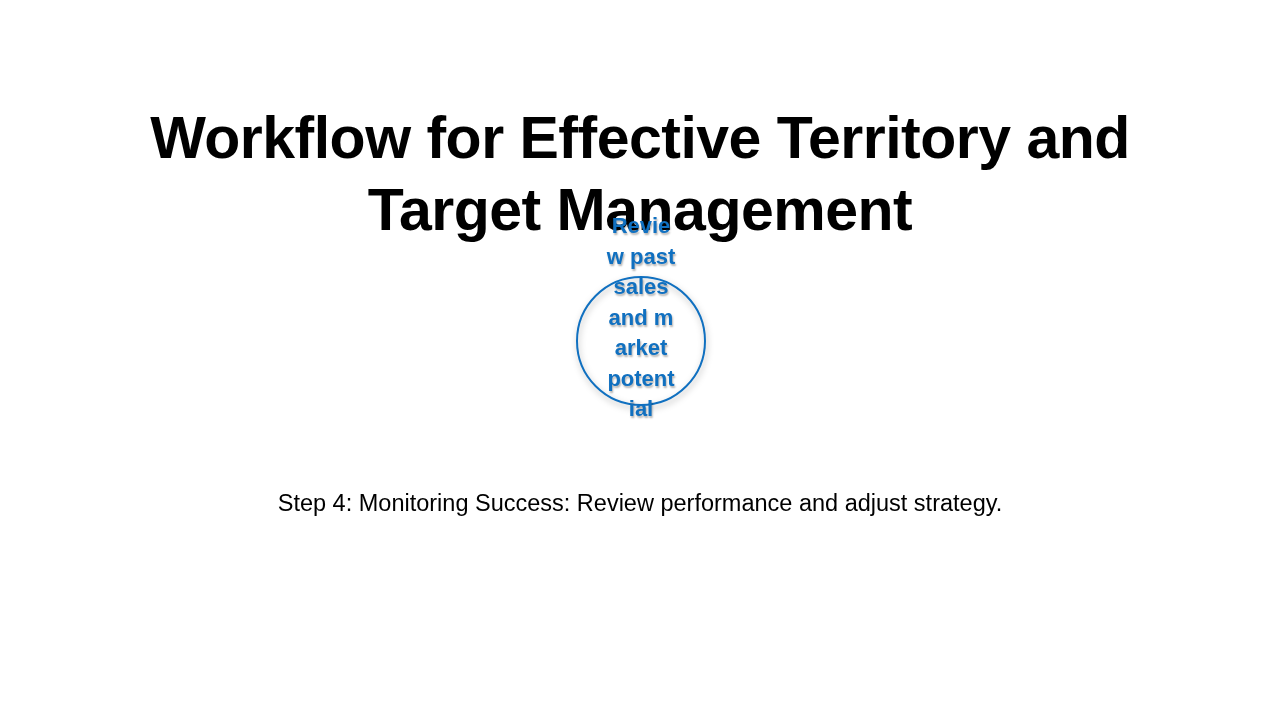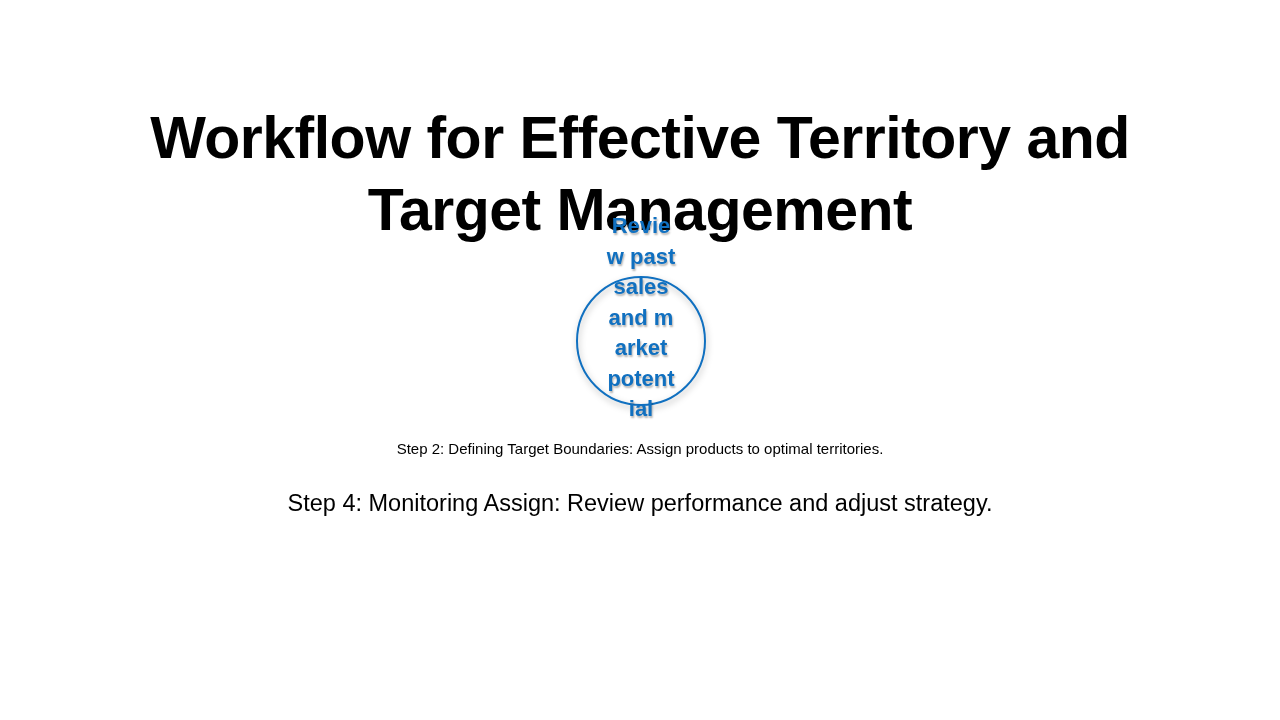--- a/index.html
+++ b/index.html
@@ -107,18 +107,17 @@
 
 <div id="slide">
 
   <h1 id="slide-title">Workflow for Effective Territory and Target Management</h1>
 
   <div id="node-wrap">
     <div id="node-circle"></div>
     <div id="node-label">Review past sales and market potential</div>
   </div>
 
-  <div id="step-2" class="step-line">Step 2: Defining Target Boundaries: Assign products to optimal territories.</div>
 
 
-  <div id="step-4" class="step-line">Step 4: Monitoring Assign: Review performance and adjust strategy.</div>
+  <div id="step-4" class="step-line">Step 4: Monitoring Success: Review performance and adjust strategy.</div>
 
 </div>
 
 </body></html>

